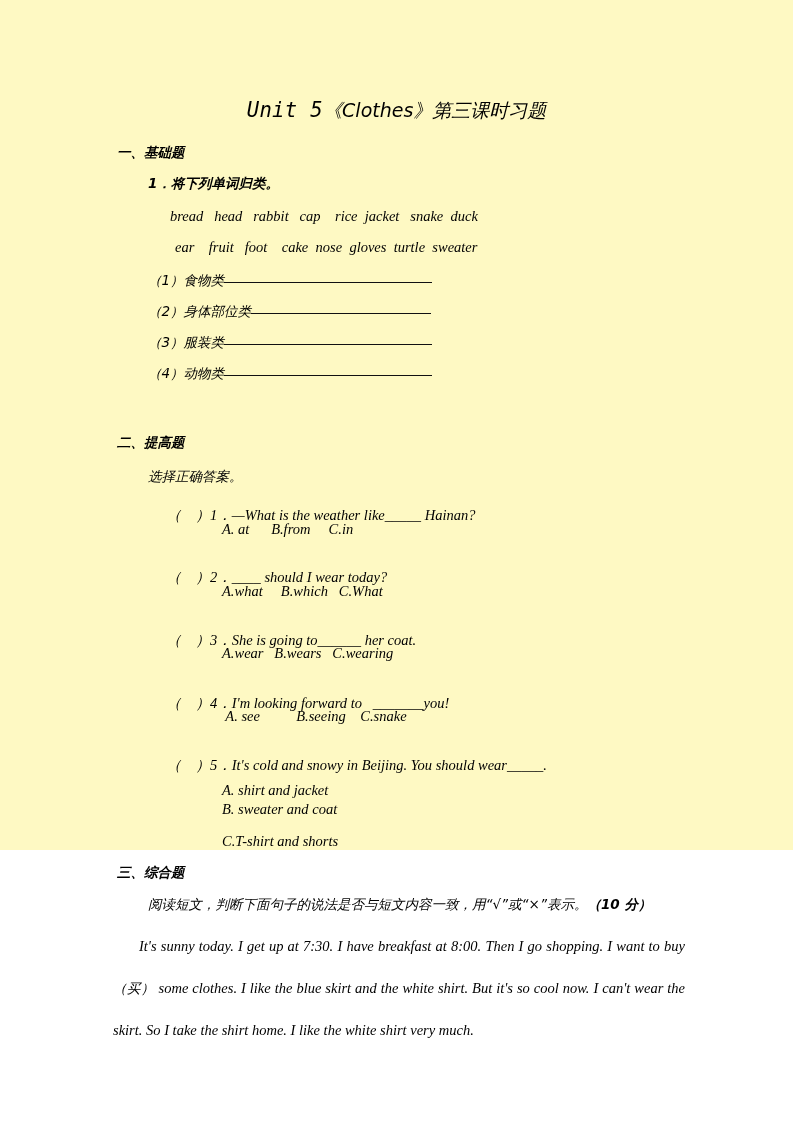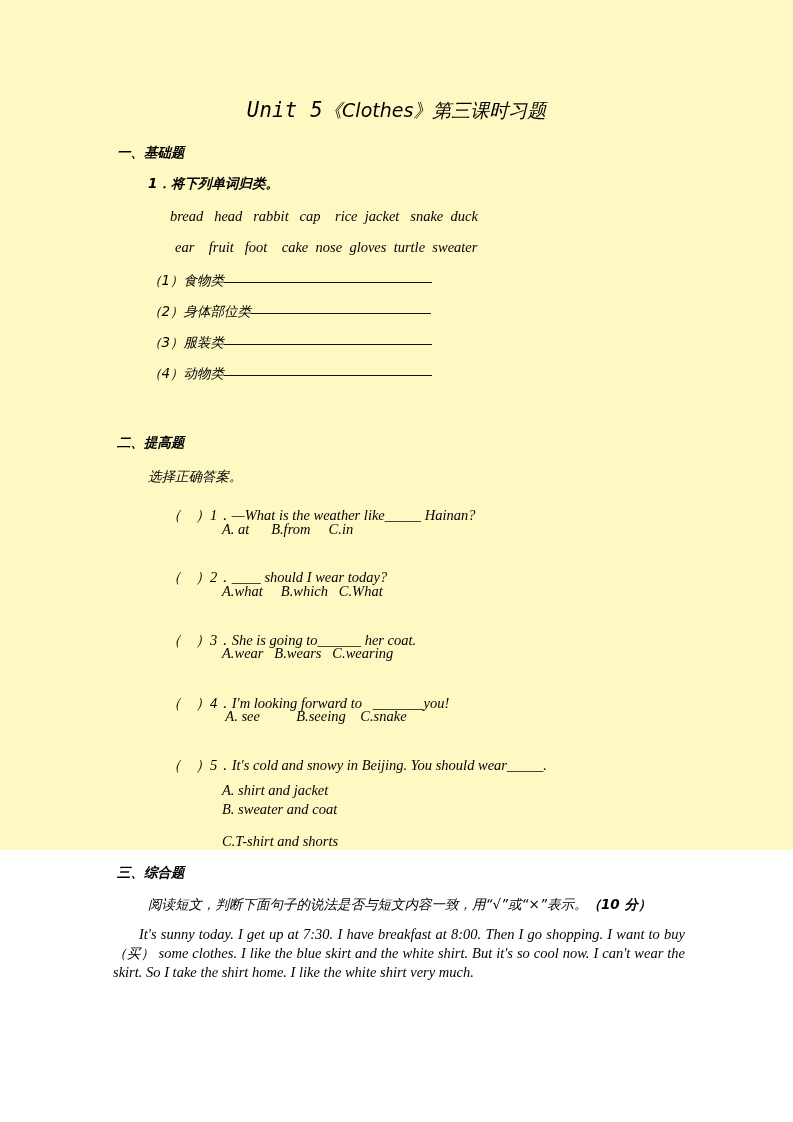--- a/index.html
+++ b/index.html
@@ -95,21 +95,21 @@
   .mc-opts {
     font-size: 14.5px;
     white-space: pre;
   }
 
   .passage {
     position: absolute;
     left: 113px;
     width: 572px;
     font-size: 14.5px;
-    line-height: 19px;
+    line-height: 42px;
     text-align: justify;
     text-justify: inter-word;
   }
   .passage .indent { display: inline-block; width: 26px; }
   .passage .cn {
     font-family: "DejaVu Sans", "Liberation Sans", sans-serif;
     font-size: 13.5px;
   }
 
   .instr-read {

